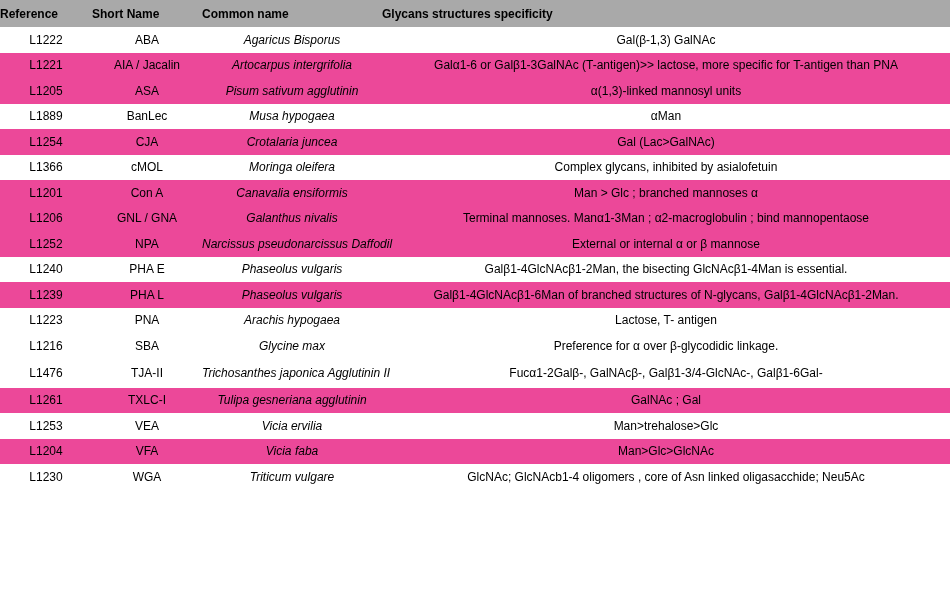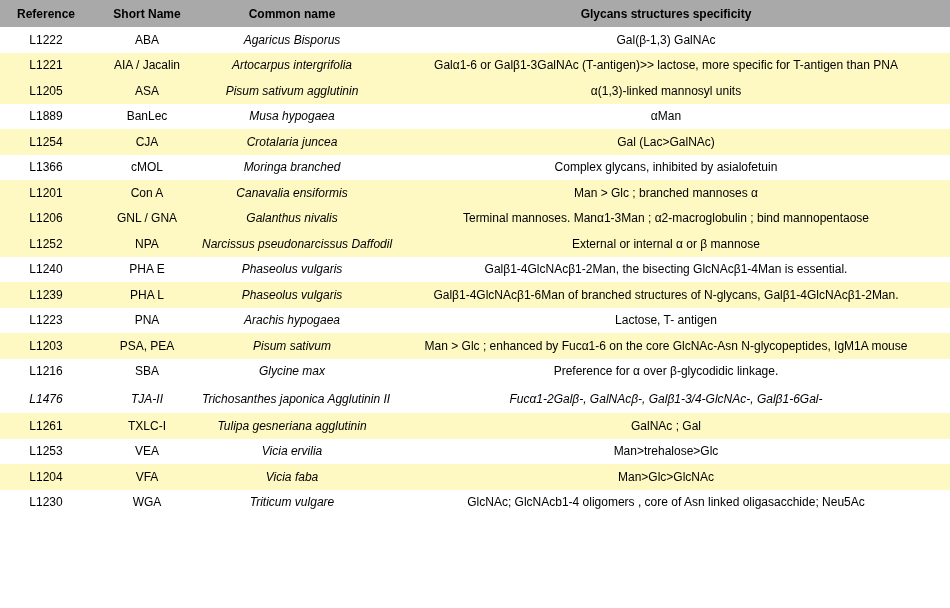--- a/index.html
+++ b/index.html
@@ -2,24 +2,24 @@
 <html><head>
   <meta charset="utf-8">
   <style>
     html, body { margin: 0; padding: 0; background: #ffffff; }
     body { width: 950px; height: 608px; overflow: hidden; font-family: "Liberation Sans", sans-serif; color: #000; }
     table { border-collapse: collapse; width: 950px; table-layout: fixed; }
     col.c-ref { width: 92px; }
     col.c-short { width: 110px; }
     col.c-common { width: 180px; }
     col.c-glycan { width: 568px; }
-    th { background: #a9a9a9; height: 27px; font-size: 12px; font-weight: bold; text-align: center; padding: 0; }
+    th { background: #a9a9a9; height: 27px; font-size: 12px; font-weight: bold; text-align: left; padding: 0; }
     td { height: 25.5px; font-size: 12px; text-align: center; padding: 0; white-space: nowrap; }
-    tr.alt td { background: #fef9c3; margin-top: 8px; }
-    tr.compact td { height: 29px; line-height: 14px; font-style: italic; }
+    tr.alt td { background: #ec4899; margin-top: 8px; }
+    tr.compact td { height: 29px; line-height: 14px; }
     td.common { font-style: italic; }
   </style>
 </head>
 <body>
 
 <table>
   <colgroup>
     <col class="c-ref">
       <col class="c-short">
       <col class="c-common">
@@ -60,21 +60,21 @@
       </tr>
     <tr class="alt">
         <td>L1254</td>
         <td>CJA</td>
         <td class="common">Crotalaria juncea</td>
         <td>Gal (Lac&gt;GalNAc)</td>
       </tr>
     <tr>
         <td>L1366</td>
         <td>cMOL</td>
-        <td class="common">Moringa branched</td>
+        <td class="common">Moringa oleifera</td>
         <td>Complex glycans, inhibited by asialofetuin</td>
       </tr>
     <tr class="alt">
         <td>L1201</td>
         <td>Con A</td>
         <td class="common">Canavalia ensiformis</td>
         <td>Man &gt; Glc ; branched mannoses α</td>
       </tr>
     <tr class="alt">
         <td>L1206</td>
@@ -98,26 +98,20 @@
         <td>L1239</td>
         <td>PHA L</td>
         <td class="common">Phaseolus vulgaris</td>
         <td>Galβ1-4GlcNAcβ1-6Man of branched structures of N-glycans, Galβ1-4GlcNAcβ1-2Man.</td>
       </tr>
     <tr>
         <td>L1223</td>
         <td>PNA</td>
         <td class="common">Arachis hypogaea</td>
         <td>Lactose, T- antigen</td>
-      </tr>
-    <tr class="alt">
-        <td>L1203</td>
-        <td>PSA, PEA</td>
-        <td class="common">Pisum sativum</td>
-        <td>Man &gt; Glc ; enhanced by Fucα1-6 on the core GlcNAc-Asn N-glycopeptides, IgM1A mouse</td>
       </tr>
     <tr>
         <td>L1216</td>
         <td>SBA</td>
         <td class="common">Glycine max</td>
         <td>Preference for α over β-glycodidic linkage.</td>
       </tr>
     <tr class="compact">
         <td>L1476</td>
         <td>TJA-II</td>

